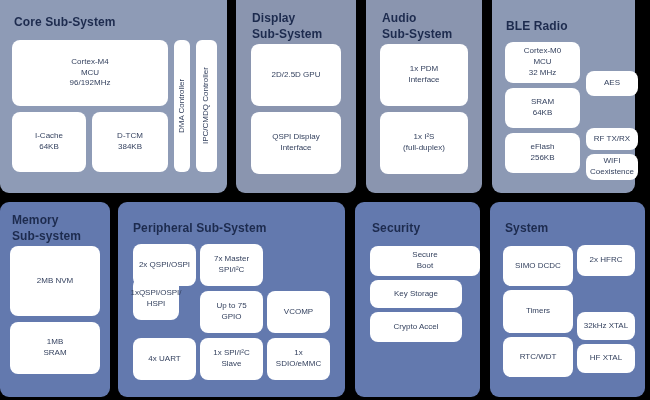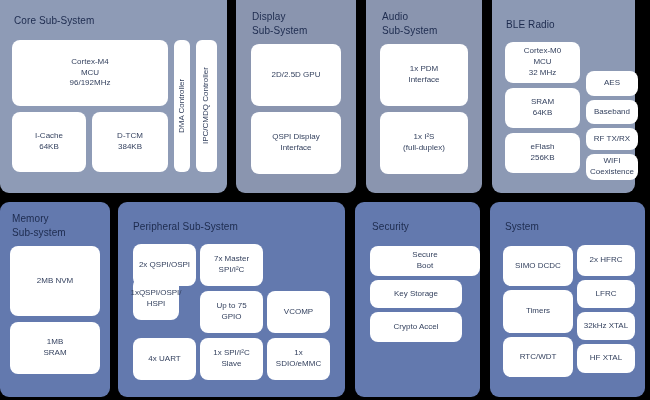--- a/index.html
+++ b/index.html
@@ -12,22 +12,22 @@
   }
   .block{position:absolute;box-sizing:border-box;}
   .block.toprow{border-radius:0 0 9px 9px;}
   .block.bottomrow{border-radius:9px;}
   .bg-core{background:#8E9BB6;}
   .bg-dispaudio{background:#8A95AF;}
   .bg-ble{background:#8C99B4;}
   .bg-bottom{background:#6379AE;}
   .title{
     position:absolute;
-    font-weight:normal;
-    font-size:10px;
+    font-weight:bold;
+    font-size:12px;
     line-height:1.35;
     color:#1D2B4E;
     white-space:pre-line;
     letter-spacing:.1px;
   }
   .wbox{
     position:absolute;
     background:#FFFFFF;
     border-radius:8px;
     display:flex;
@@ -83,21 +83,20 @@
   <div class="block toprow bg-ble" style="left:492px;top:0;width:143px;height:193px;">
     <div class="title" style="left:14px;top:18px;">BLE Radio</div>
     <div class="wbox" style="left:13px;top:42px;width:75px;height:41px;">Cortex-M0
 MCU
 32 MHz</div>
     <div class="wbox" style="left:13px;top:88px;width:75px;height:40px;">SRAM
 64KB</div>
     <div class="wbox" style="left:13px;top:133px;width:75px;height:40px;">eFlash
 256KB</div>
     <div class="wbox" style="left:94px;top:71px;width:52px;height:25px;">AES</div>
-    <div class="wbox" style="left:94px;top:100px;width:52px;height:24px;">Baseband</div>
     <div class="wbox" style="left:94px;top:128px;width:52px;height:22px;">RF TX/RX</div>
     <div class="wbox" style="left:94px;top:154px;width:52px;height:26px;">WIFI
 Coexistence</div>
   </div>
 
   <div class="block bottomrow bg-bottom" style="left:0;top:202px;width:110px;height:195px;">
     <div class="title" style="left:12px;top:10px;">Memory
 Sub-system</div>
     <div class="wbox" style="left:10px;top:44px;width:90px;height:70px;">2MB NVM</div>
     <div class="wbox" style="left:10px;top:120px;width:90px;height:52px;">1MB
@@ -128,18 +127,17 @@
     <div class="wbox" style="left:15px;top:78px;width:92px;height:28px;">Key Storage</div>
     <div class="wbox" style="left:15px;top:110px;width:92px;height:30px;">Crypto Accel</div>
   </div>
 
   <div class="block bottomrow bg-bottom" style="left:490px;top:202px;width:155px;height:195px;">
     <div class="title" style="left:15px;top:18px;">System</div>
     <div class="wbox" style="left:13px;top:88px;width:70px;height:43px;">Timers</div>
     <div class="wbox" style="left:13px;top:44px;width:70px;height:40px;">SIMO DCDC</div>
     <div class="wbox" style="left:13px;top:135px;width:70px;height:40px;">RTC/WDT</div>
     <div class="wbox" style="left:87px;top:43px;width:58px;height:31px;">2x HFRC</div>
-    <div class="wbox" style="left:87px;top:78px;width:58px;height:28px;">LFRC</div>
     <div class="wbox" style="left:87px;top:110px;width:58px;height:28px;">32kHz XTAL</div>
     <div class="wbox" style="left:87px;top:142px;width:58px;height:29px;">HF XTAL</div>
   </div>
 
 </div>
 
 </body></html>

